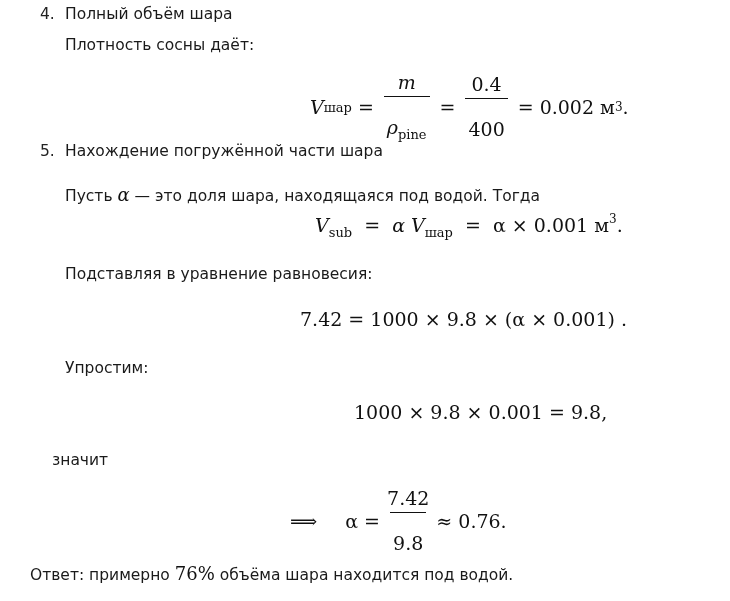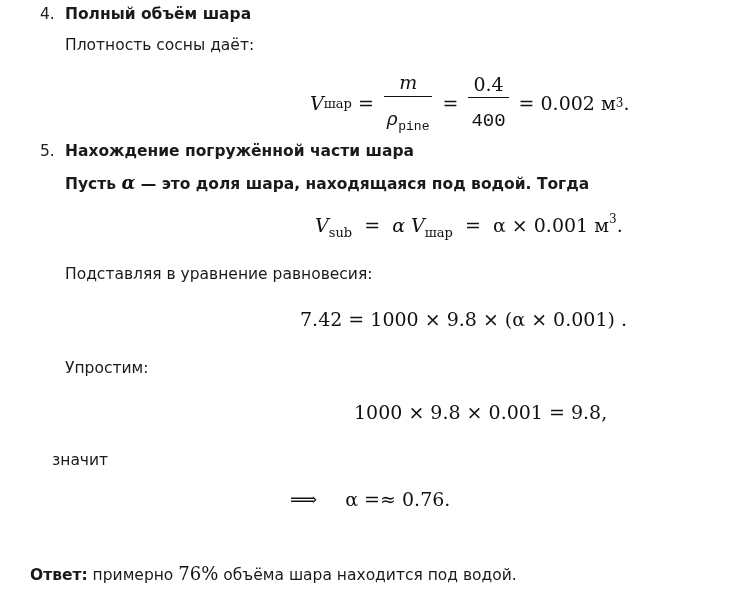--- a/index.html
+++ b/index.html
@@ -3,32 +3,32 @@
 <meta charset="utf-8">
 <style>
   html, body { margin: 0; padding: 0; background: #ffffff; }
   body {
     width: 730px; height: 601px; position: relative; overflow: hidden;
     font-family: "DejaVu Sans", "Liberation Sans", sans-serif;
     color: #1a1a1a; font-size: 15.5px;
   }
   .abs { position: absolute; white-space: nowrap; }
   .num { color: #222; }
-  .bold { font-weight: bold; }
+  .bold { font-weight: normal; }
   .txt { font-size: 15.5px; }
   .math {
     font-family: "DejaVu Serif", "Liberation Serif", serif;
     font-size: 19px; color: #111;
   }
   .mi { font-style: italic; }
   .sub { font-size: 13px; vertical-align: -5px; font-style: normal; }
   .sup { font-size: 12px; vertical-align: 9px; }
   .frac { display: inline-flex; flex-direction: column; align-items: center; vertical-align: middle; margin: 0 4px; }
   .frac .nu { padding: 0 3px 2px; line-height: 1.15; }
-  .frac .de { border-top: 1.3px solid #111; padding: 13px 3px 0; line-height: 1.15; font-family: Liberation Mono, monospace; }
+  .frac .de { border-top: 1.3px solid #111; padding: 20px 3px 0; line-height: 1.15; }
   .op { margin: 0 6px; }
 </style>
 </head>
 <body>
 
 <div class="abs txt num" style="left:40px; top:5px;">4.</div>
 <div class="abs txt bold" style="left:65px; top:5px;">Полный объём шара</div>
 <div class="abs txt" style="left:65px; top:36px;">Плотность сосны даёт:</div>
 
 <div class="abs math" style="left:310px; top:72px; display:flex; align-items:center;">
@@ -42,21 +42,21 @@
   <span class="frac">
     <span class="nu">0.4</span>
     <span class="de">400</span>
   </span>
   <span class="op">=</span>
   <span>0.002</span>&nbsp;<span>м</span><span class="sup">3</span><span>.</span>
 </div>
 
 <div class="abs txt num" style="left:40px; top:142px;">5.</div>
 <div class="abs txt bold" style="left:65px; top:142px;">Нахождение погружённой части шара</div>
-<div class="abs txt" style="left:65px; top:172px;font-weight:bold;">
+<div class="abs txt" style="left:65px; top:184px;">
   <span>Пусть</span>
   <span class="math mi" style="font-size:18px;">α</span>
   <span>— это доля шара, находящаяся под водой. Тогда</span>
 </div>
 
 <div class="abs math" style="left:315px; top:212px;">
   <span class="mi">V</span><span class="sub">sub</span>
   <span class="op">=</span>
   <span class="mi">α</span>
   <span class="mi">V</span><span class="sub">шар</span>
@@ -68,20 +68,24 @@
 <div class="abs math" style="left:300px; top:308px;">7.42 = 1000 × 9.8 × (α × 0.001) .</div>
 
 <div class="abs txt" style="left:65px; top:359px;">Упростим:</div>
 <div class="abs math" style="left:354px; top:401px;">1000 × 9.8 × 0.001 = 9.8,</div>
 
 <div class="abs txt" style="left:52px; top:451px;">значит</div>
 
 <div class="abs math" style="left:262px; top:488px; display:flex; align-items:center;">
   <span style="margin:0 28px;">⟹</span>
   <span>α =</span>
+  <span class="frac">
+    <span class="nu">7.42</span>
+    <span class="de">9.8</span>
+  </span>
   <span>≈ 0.76.</span>
 </div>
 
 <div class="abs txt" style="left:30px; top:563px;">
   <span class="bold">Ответ:</span>
   <span>примерно</span>
   <span class="math" style="font-size:18px;">76%</span>
   <span>объёма шара находится под водой.</span>
 </div>
 

